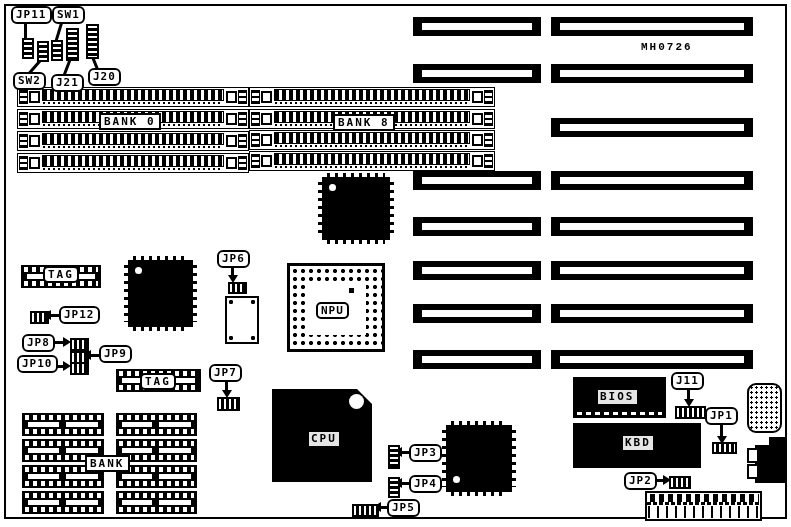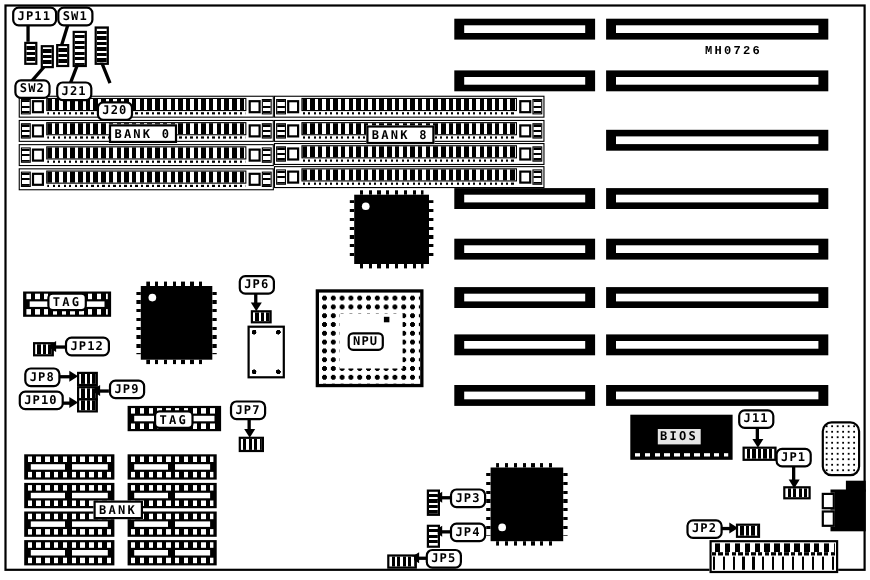--- a/index.html
+++ b/index.html
@@ -242,28 +242,35 @@
       <i class="pr"></i>
     <i class="dot" style="left:7px;bottom:9px;"></i>
   </div>
 
   <div class="npu">
     <div class="inner"></div>
     <div class="idot"></div>
     <div class="ctag rnd" style="left:26px;top:36px;letter-spacing:1px;">NPU</div>
   </div>
 
+  <div class="cpu">
+    <div class="hole"></div>
+    <div class="wtag" style="left:37px;top:43px;">CPU</div>
+  </div>
 
   <div class="xtal"></div>
 
   <div class="blk" style="left:573px;top:377px;width:93px;height:41px;">
     <div class="dash" style="left:4px;right:4px;bottom:3px;"></div>
     <div class="wtag" style="left:25px;top:13px;">BIOS</div>
   </div>
 
+  <div class="blk" style="left:573px;top:423px;width:128px;height:45px;">
+    <div class="wtag" style="left:50px;top:13px;">KBD</div>
+  </div>
 
   <div class="spk"></div>
 
   <div class="blk" style="left:769px;top:437px;width:18px;height:10px;"></div>
   <div class="blk" style="left:755px;top:445px;width:32px;height:38px;"></div>
   <div class="tab" style="left:747px;top:448px;"></div>
   <div class="tab" style="left:747px;top:464px;"></div>
 
   <div class="pwr">
     <div class="p1"></div>
@@ -316,21 +323,21 @@
     <i class="ar down" style="left:684px;top:399px;"></i>
   <div class="wire" style="left:720px;top:423px;width:3px;height:15px;"></div>
     <i class="ar down" style="left:717px;top:436px;"></i>
   <div class="wire" style="left:656px;top:479px;width:10px;height:3px;"></div>
     <i class="ar right" style="left:663px;top:475px;"></i>
 
   <div class="lbl" style="left:11px;top:6px;">JP11</div>
   <div class="lbl" style="left:52px;top:6px;">SW1</div>
   <div class="lbl" style="left:13px;top:72px;">SW2</div>
   <div class="lbl" style="left:51px;top:74px;">J21</div>
-  <div class="lbl" style="left:88px;top:92px;">J20</div>
+  <div class="lbl" style="left:88px;top:68px;">J20</div>
   <div class="lbl" style="left:59px;top:306px;">JP12</div>
   <div class="lbl" style="left:22px;top:334px;">JP8</div>
   <div class="lbl" style="left:99px;top:345px;">JP9</div>
   <div class="lbl" style="left:17px;top:355px;">JP10</div>
   <div class="lbl" style="left:217px;top:250px;">JP6</div>
   <div class="lbl" style="left:209px;top:364px;">JP7</div>
   <div class="lbl" style="left:409px;top:444px;">JP3</div>
   <div class="lbl" style="left:409px;top:475px;">JP4</div>
   <div class="lbl" style="left:387px;top:499px;">JP5</div>
   <div class="lbl" style="left:671px;top:372px;">J11</div>

